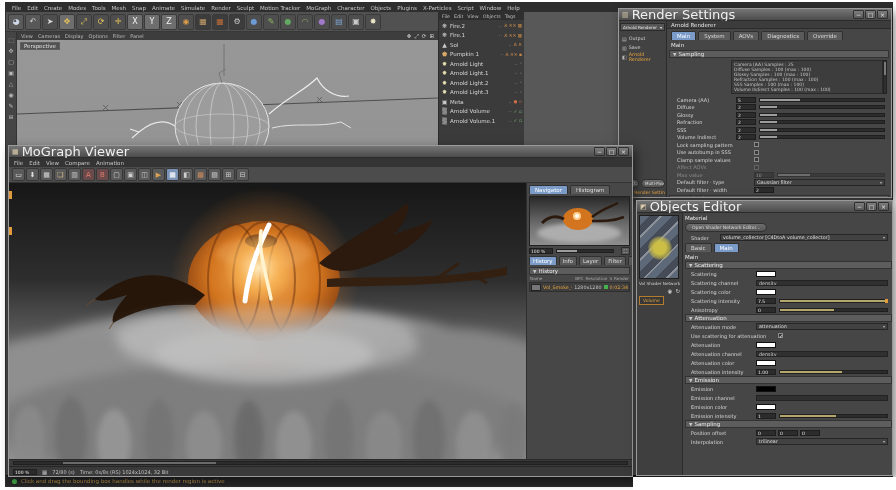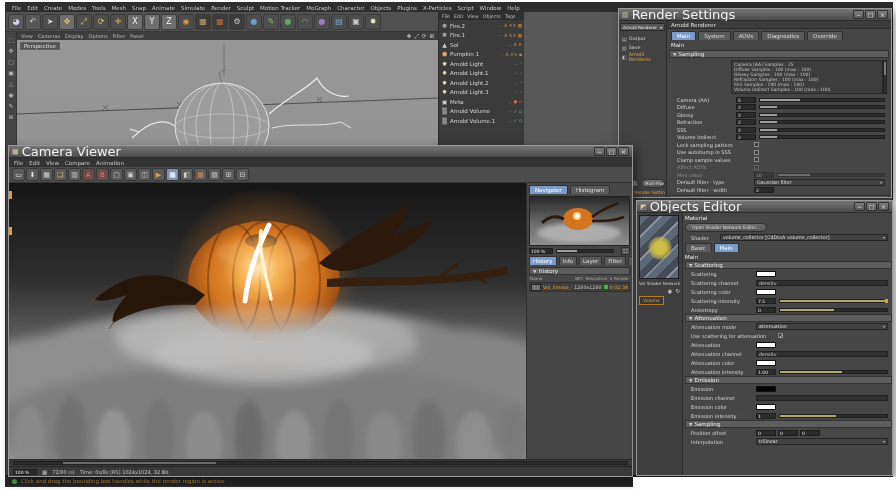--- a/index.html
+++ b/index.html
@@ -591,21 +591,21 @@
 
           </div>
       </div>
     </div>
   </div>
 </div>
 
 <div id="picture-viewer" class="window">
   <div class="titlebar">
     <span class="ticon">▦</span>
-    <span class="title">Camera Viewer</span>
+    <span class="title">MoGraph Viewer</span>
     <span class="wctl">
 
     <span class="wbtn">−</span>
           <span class="wbtn">□</span>
           <span class="wbtn">×</span>
         </span>
   </div>
   <div class="pv-menubar">
 
   <span class="pv-menu-item">File</span>

